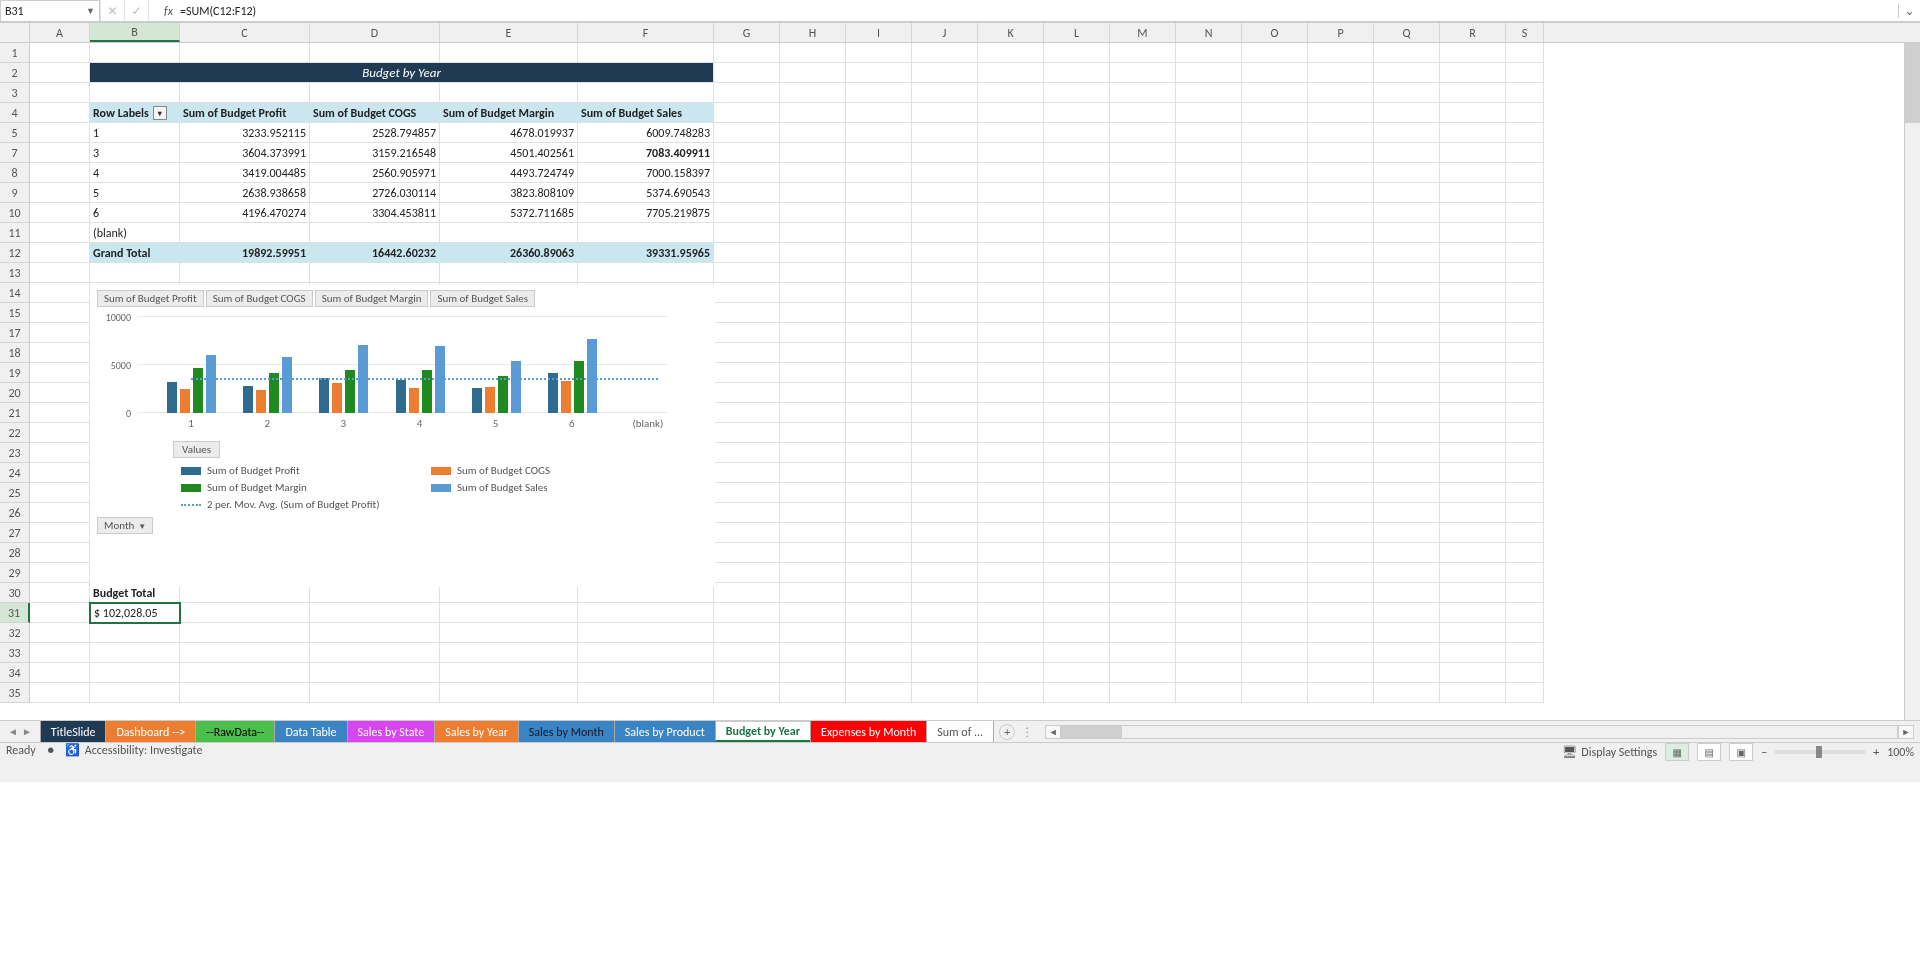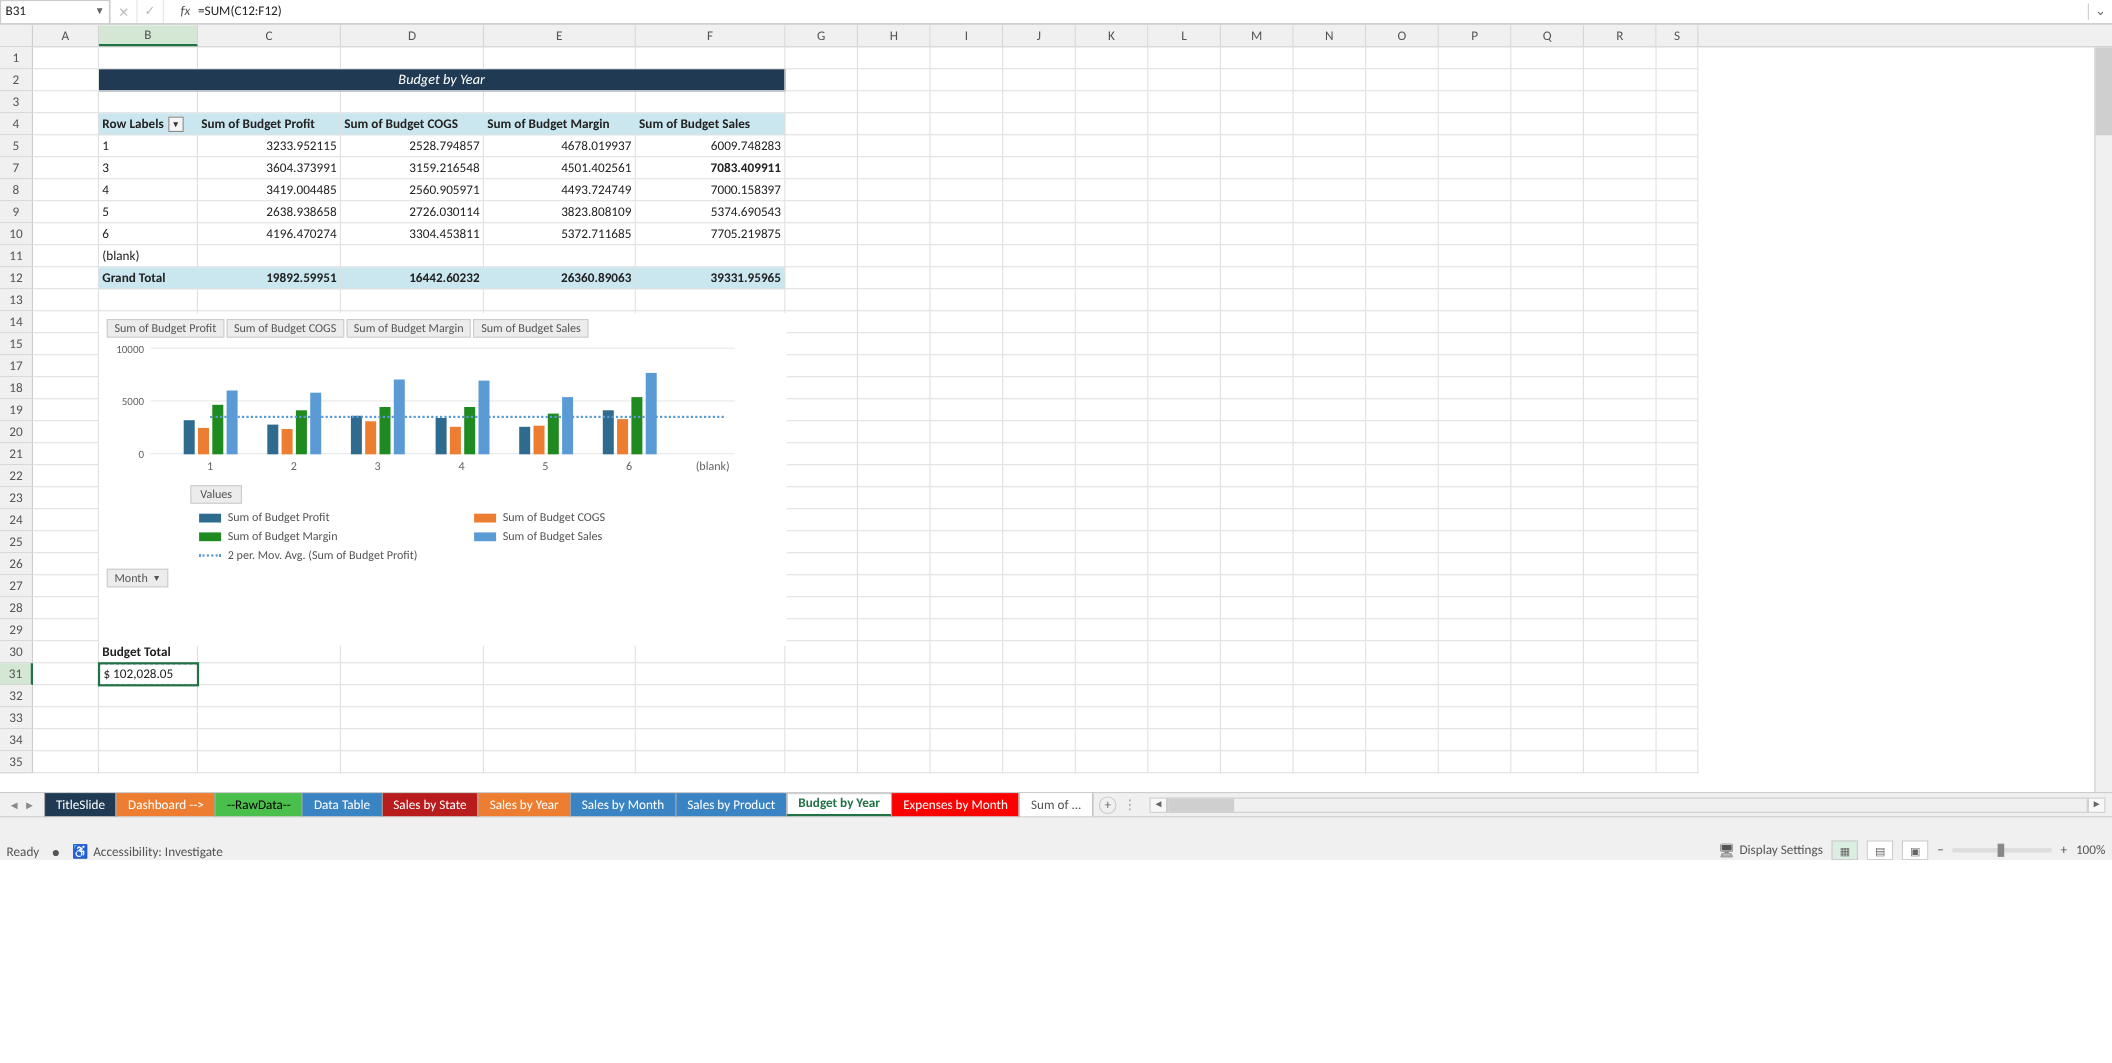--- a/index.html
+++ b/index.html
@@ -50,21 +50,21 @@
 .sheet-tabs-bar{display:flex;align-items:center;height:22px;background:#f0f0f0;border-top:1px solid #ccc;}
 .nav-arrows{display:flex;padding:0 8px;gap:4px;color:#888;font-size:10px;}
 .tabs{display:flex;height:100%;}
 .tab{padding:2px 10px;border:1px solid #aaa;background:#808080;color:#fff;font-size:12px;display:flex;align-items:center;cursor:pointer;border-bottom:none;border-top:none;margin-right:-1px;}
 .tab.active{background:#fff;color:#217346;font-weight:bold;border-bottom:2px solid #217346;border-top:1px solid #ccc;}
 .new-sheet{width:22px;display:flex;align-items:center;justify-content:center;color:#666;border:1px solid #ccc;border-radius:50%;font-size:12px;margin-left:6px;height:16px;width:16px;}
 .h-scroll{flex:1;display:flex;align-items:center;padding:0 6px;}
 .h-scroll-track{flex:1;height:14px;background:#f0f0f0;border:1px solid #ccc;position:relative;}
 .h-scroll-thumb{position:absolute;left:0;height:100%;width:60px;background:#cfcfcf;}
 .h-scroll-btn{width:16px;height:14px;border:1px solid #ccc;display:flex;align-items:center;justify-content:center;font-size:9px;color:#666;background:#f8f8f8;}
-.status-bar{display:flex;align-items:flex-end;height:40px;background:#f0f0f0;border-top:1px solid #ccc;font-size:12px;color:#555;padding:0 6px;justify-content:space-between;}
+.status-bar{display:flex;align-items:flex-start;height:40px;background:#f0f0f0;border-top:1px solid #ccc;font-size:12px;color:#555;padding:0 6px;justify-content:space-between;}
 .status-left{display:flex;align-items:center;gap:12px;}
 .status-right{display:flex;align-items:center;gap:8px;}
 .view-btn{width:24px;height:18px;border:1px solid #ccc;display:flex;align-items:center;justify-content:center;font-size:10px;color:#666;background:#fff;}
 .view-btn.active{background:#dbeee2;}
 .zoom-slider{width:90px;height:4px;background:#ddd;position:relative;}
 .zoom-thumb{position:absolute;left:45%;top:-4px;width:6px;height:12px;background:#888;}
 </style>
 </head>
 <body>
 
@@ -942,23 +942,23 @@
 <div class="sheet-tabs-bar">
   <div class="nav-arrows">
       <span>◄</span>
       <span>►</span>
     </div>
   <div class="tabs" id="tabs">
       <div class="tab" style="background: rgb(31, 58, 82); color: rgb(255, 255, 255);">TitleSlide</div>
       <div class="tab" style="background: rgb(237, 125, 49); color: rgb(255, 255, 255);">Dashboard --&gt;</div>
       <div class="tab" style="background: rgb(75, 191, 75); color: rgb(0, 0, 0);">--RawData--</div>
       <div class="tab" style="background: rgb(59, 132, 196); color: rgb(255, 255, 255);">Data Table</div>
-      <div class="tab" style="background: #b91c1c; color: rgb(255, 255, 255);">Sales by State</div>
+      <div class="tab" style="background: #d946ef; color: rgb(255, 255, 255);">Sales by State</div>
       <div class="tab" style="background: rgb(237, 125, 49); color: rgb(255, 255, 255);">Sales by Year</div>
-      <div class="tab" style="background: rgb(59, 132, 196); color: #ffffff;">Sales by Month</div>
+      <div class="tab" style="background: rgb(59, 132, 196); color: #0f172a;">Sales by Month</div>
       <div class="tab" style="background: rgb(59, 132, 196); color: rgb(255, 255, 255);">Sales by Product</div>
       <div class="tab active" style="background: rgb(255, 255, 255); color: rgb(33, 115, 70);">Budget by Year</div>
       <div class="tab" style="background: rgb(255, 0, 0); color: rgb(255, 255, 255);">Expenses by Month</div>
       <div class="tab" style="background: rgb(255, 255, 255); color: rgb(85, 85, 85);">Sum of  ...</div>
     </div>
   <div class="new-sheet">+</div>
   <span style="padding:0 6px;color:#999;">⋮</span>
   <div class="h-scroll">
     <div class="h-scroll-btn">◄</div>
     <div class="h-scroll-track">

